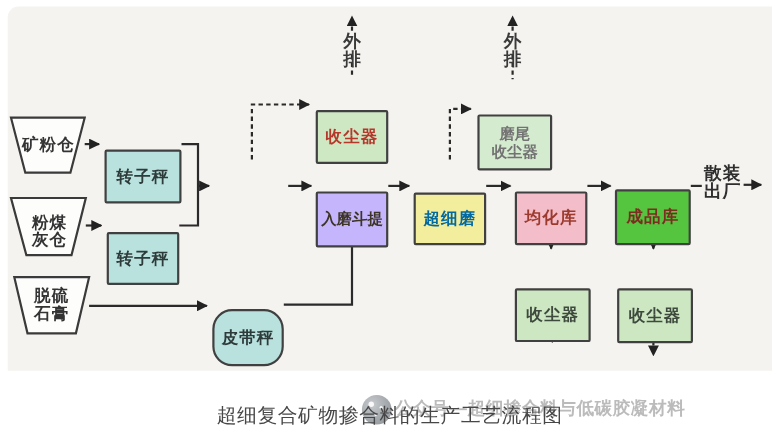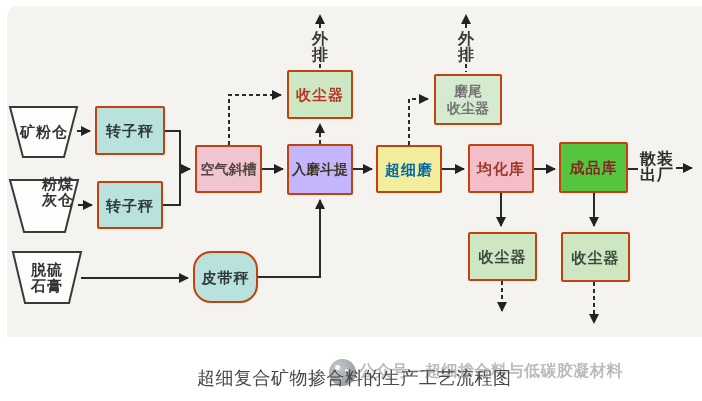--- a/index.html
+++ b/index.html
@@ -7,24 +7,24 @@
     position:relative;width:702px;height:401px;overflow:hidden;
     font-family:"Liberation Sans","DejaVu Sans",sans-serif;
     background:#fff;
   }
   .bg-panel{
     position:absolute;left:7px;top:6px;width:695px;height:331px;
     background:#f4f3ef;border-radius:10px 0 0 0;
   }
   svg.wires{position:absolute;left:0;top:0;z-index:2;}
   .node{
-    position:absolute;z-index:3;border:2px solid #c2410c;border-radius:2px;
+    position:absolute;z-index:3;border:2px solid #404040;border-radius:2px;
     display:flex;flex-direction:column;align-items:center;justify-content:center;
     font-size:15px;font-weight:700;letter-spacing:1px;line-height:17px;
-    box-sizing:border-box;text-align:center;
+    box-sizing:border-box;text-align:center;margin-top:30px;
   }
   .node.small{font-size:14px;letter-spacing:0;}
   .hopper-label{
     position:absolute;z-index:3;color:#333;font-size:15px;font-weight:700;
     letter-spacing:1px;line-height:16px;text-align:center;
   }
   .float-label{
     position:absolute;z-index:3;color:#3a3a3a;font-size:16px;font-weight:700;
     letter-spacing:1px;line-height:16px;text-align:center;
   }
@@ -93,21 +93,21 @@
       <line x1="466" y1="50" x2="466" y2="72"></line>
       <line x1="466" y1="28" x2="466" y2="15" marker-end="url(#arr)"></line>
       <line x1="502" y1="281" x2="502" y2="311" marker-end="url(#arr)"></line>
       <line x1="594" y1="282" x2="594" y2="323" marker-end="url(#arr)"></line>
     </g>
   </svg>
 
   <div class="hopper-label" style="left:14px;top:124px;width:60px;">
     <div>矿粉仓</div>
   </div>
-  <div class="hopper-label" style="left:16px;top:176px;width:58px;text-align:right;">
+  <div class="hopper-label" style="left:16px;top:195px;width:58px;">
     <div>粉煤</div>
     <div>灰仓</div>
   </div>
   <div class="hopper-label" style="left:19px;top:262px;width:56px;">
     <div>脱硫</div>
     <div>石膏</div>
   </div>
 
   <div class="node" style="left: 287px; top: 70px; width: 66px; height: 49px; background: rgb(207, 232, 196); color: rgb(181, 56, 42);">
     <span>收尘器</span>
@@ -119,23 +119,20 @@
   </div>
 
   <div class="node" style="left: 95px; top: 106px; width: 70px; height: 49px; background: rgb(185, 226, 222); color: rgb(46, 59, 59);">
     <span>转子秤</span>
   </div>
 
   <div class="node" style="left: 97px; top: 181px; width: 66px; height: 48px; background: rgb(185, 226, 222); color: rgb(46, 59, 59);">
     <span>转子秤</span>
   </div>
 
-  <div class="node small" style="left: 195px; top: 145px; width: 67px; height: 48px; background: rgb(240, 196, 208); color: rgb(84, 71, 65);">
-    <span>空气斜槽</span>
-  </div>
 
   <div class="node small" style="left: 287px; top: 144px; width: 66px; height: 51px; background: #c4b5fd; color: rgb(60, 53, 38);">
     <span>入磨斗提</span>
   </div>
 
   <div class="node" style="left: 376px; top: 145px; width: 66px; height: 48px; background: rgb(242, 238, 158); color: #0369a1;">
     <span>超细磨</span>
   </div>
 
   <div class="node" style="left: 468px; top: 144px; width: 66px; height: 49px; background: rgb(243, 189, 201); color: rgb(156, 58, 46);">

